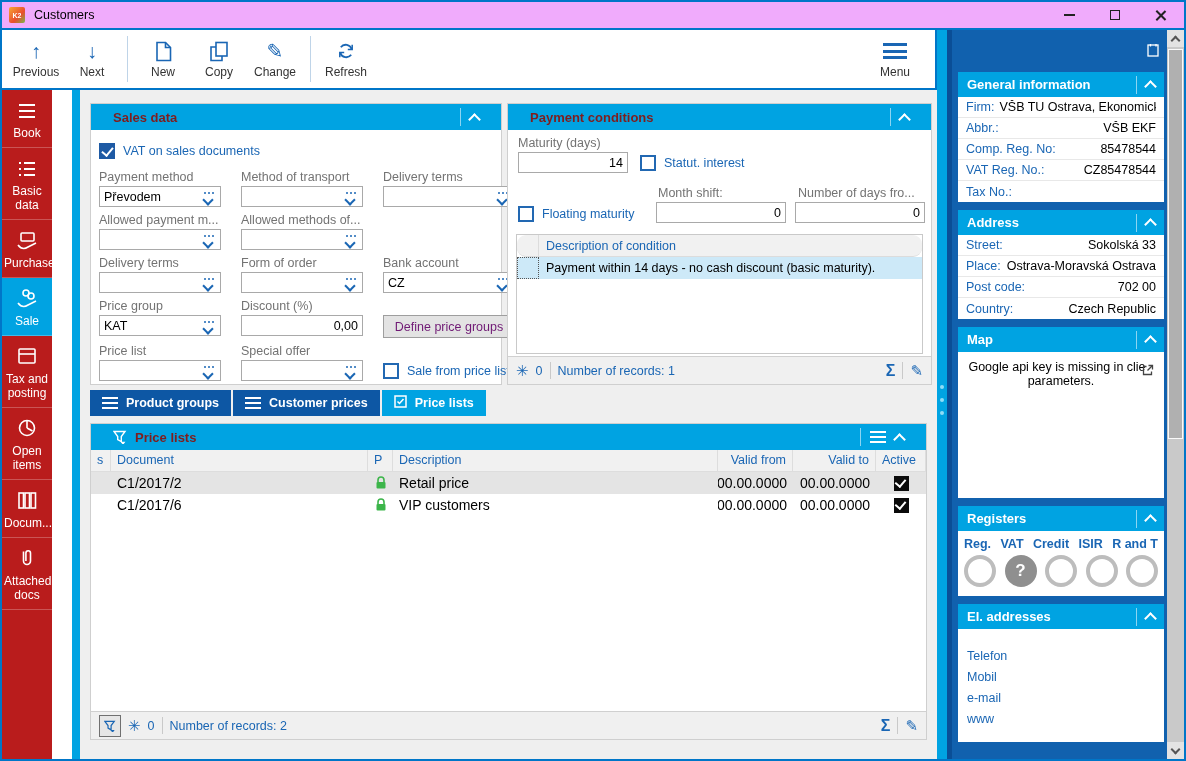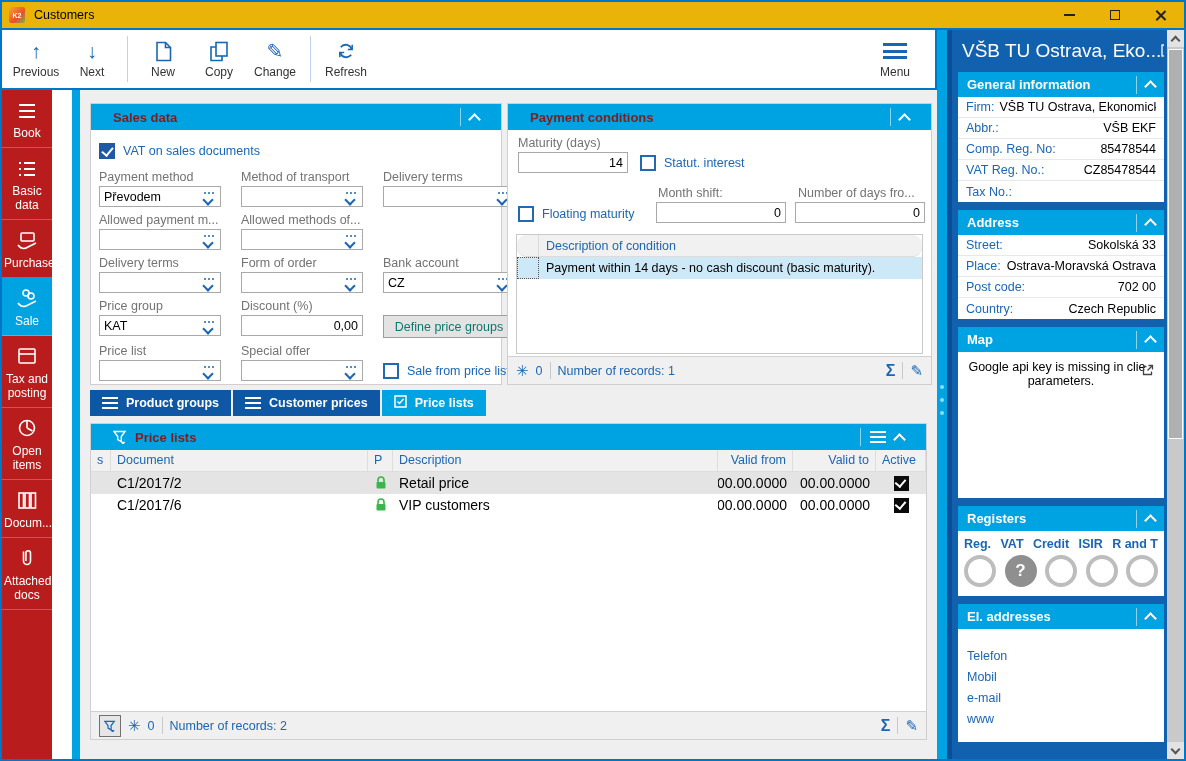--- a/index.html
+++ b/index.html
@@ -1,21 +1,21 @@
 <!DOCTYPE html>
 <html><head>
 <meta charset="utf-8">
 <style>
   * { box-sizing: border-box; margin:0; padding:0; }
   body { font-family:"Liberation Sans",sans-serif; background:#888; }
   .window { position:relative; width:1186px; height:761px; background:#fff;
             border:2px solid #0076C8; overflow:hidden; }
 
   
-  .titlebar { position:absolute; left:0; top:0; right:0; height:28px; background:#eab308;
+  .titlebar { position:absolute; left:0; top:0; right:0; height:28px; background:#f0abfc;
               border-bottom:2px solid #0076C8; display:flex; align-items:center; }
   .logo { width:16px; height:16px; margin-left:7px; border-radius:2px;
           background:linear-gradient(135deg,#F7A832 0%,#E94E2E 60%,#7AB648 100%);
           color:#fff; font-size:7px; font-weight:bold; display:flex; align-items:center; justify-content:center; }
   .title-text { margin-left:9px; font-size:12.5px; color:#000; }
   .win-controls { margin-left:auto; display:flex; height:100%; }
   .win-btn { width:46px; display:flex; align-items:center; justify-content:center; }
   .min-glyph { width:11px; height:1.5px; background:#222; }
   .max-glyph { width:10px; height:10px; border:1.5px solid #222; }
   .close-glyph { position:relative; width:12px; height:12px; }
@@ -59,21 +59,21 @@
 
   .flabel { color:#737373; font-size:12.5px; height:16px; line-height:16px; white-space:nowrap; overflow:hidden; }
   .field { height:21px; border:1px solid #A9A9A9; background:#fff; font-size:12.5px; color:#000;
            display:flex; align-items:center; padding:0 4px; position:relative; }
   .combo { padding-right:24px; }
   .combo::before { content:""; position:absolute; right:10px; top:5px; width:2px; height:2px;
                    border-radius:50%; background:#1A66B4; box-shadow:-4px 0 0 #1A66B4,4px 0 0 #1A66B4; }
   .combo::after { content:""; position:absolute; right:8px; top:9px; width:6px; height:6px;
                   border-right:2px solid #1A66B4; border-bottom:2px solid #1A66B4; transform:rotate(45deg); }
   .num { justify-content:flex-end; }
-  .btn { height:23px; background:#E3E3E3; border:1px solid #9E9E9E; font-size:12.5px; color:#0f766e;
+  .btn { height:23px; background:#E3E3E3; border:1px solid #9E9E9E; font-size:12.5px; color:#701a75;
          display:flex; align-items:center; justify-content:center; cursor:pointer; }
   .cb { width:16px; height:16px; border:2px solid #2268B2; background:#fff; display:inline-block; flex:none; cursor:pointer; }
   .cb.checked { background:#1E5AA4; border-color:#1E5AA4; position:relative; }
   .cb.checked::after { content:""; position:absolute; left:3px; top:0px; width:5px; height:9px;
                        border-right:2px solid #fff; border-bottom:2px solid #fff; transform:rotate(40deg); }
   .cb-row { display:flex; align-items:center; gap:8px; color:#1A66B4; font-size:12.5px; }
 
   
   .sales-body { padding-top:6px; }
   .frow { display:grid; grid-template-columns:122px 122px 132px; column-gap:20px; margin:0 8px 5px 8px; }
@@ -552,21 +552,20 @@
   <div class="rsplit">
     <div class="grip-dot" style="top:355px;"></div>
     <div class="grip-dot" style="top:368px;"></div>
     <div class="grip-dot" style="top:381px;"></div>
   </div>
   <div class="rline"></div>
 
   <div class="rpanel">
     <div class="rcontent">
       <div class="rtitle">
-        <span>VŠB TU Ostrava, Eko...</span>
         <span class="rtitle-icon">
           <svg width="13" height="14" viewBox="0 0 13 14" fill="none" stroke="#fff" stroke-width="1.3">
               <rect x="1" y="2" width="10" height="11"></rect>
               <path d="M3.5 1 V3.5 M9 1 V3.5"></path>
             </svg>
         </span>
       </div>
 
       <div class="rp">
         <div class="rp-head">

